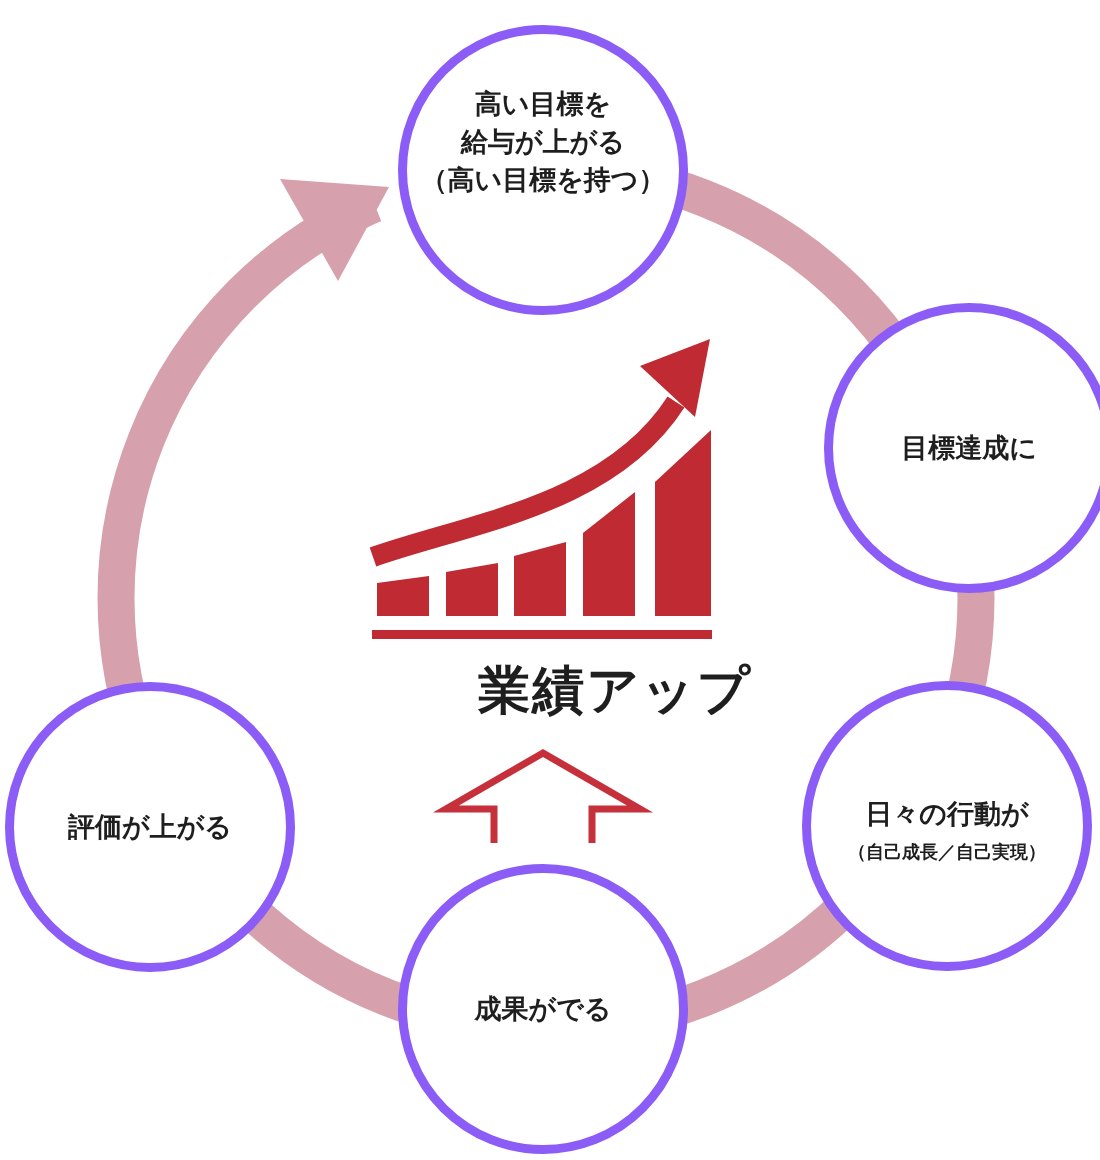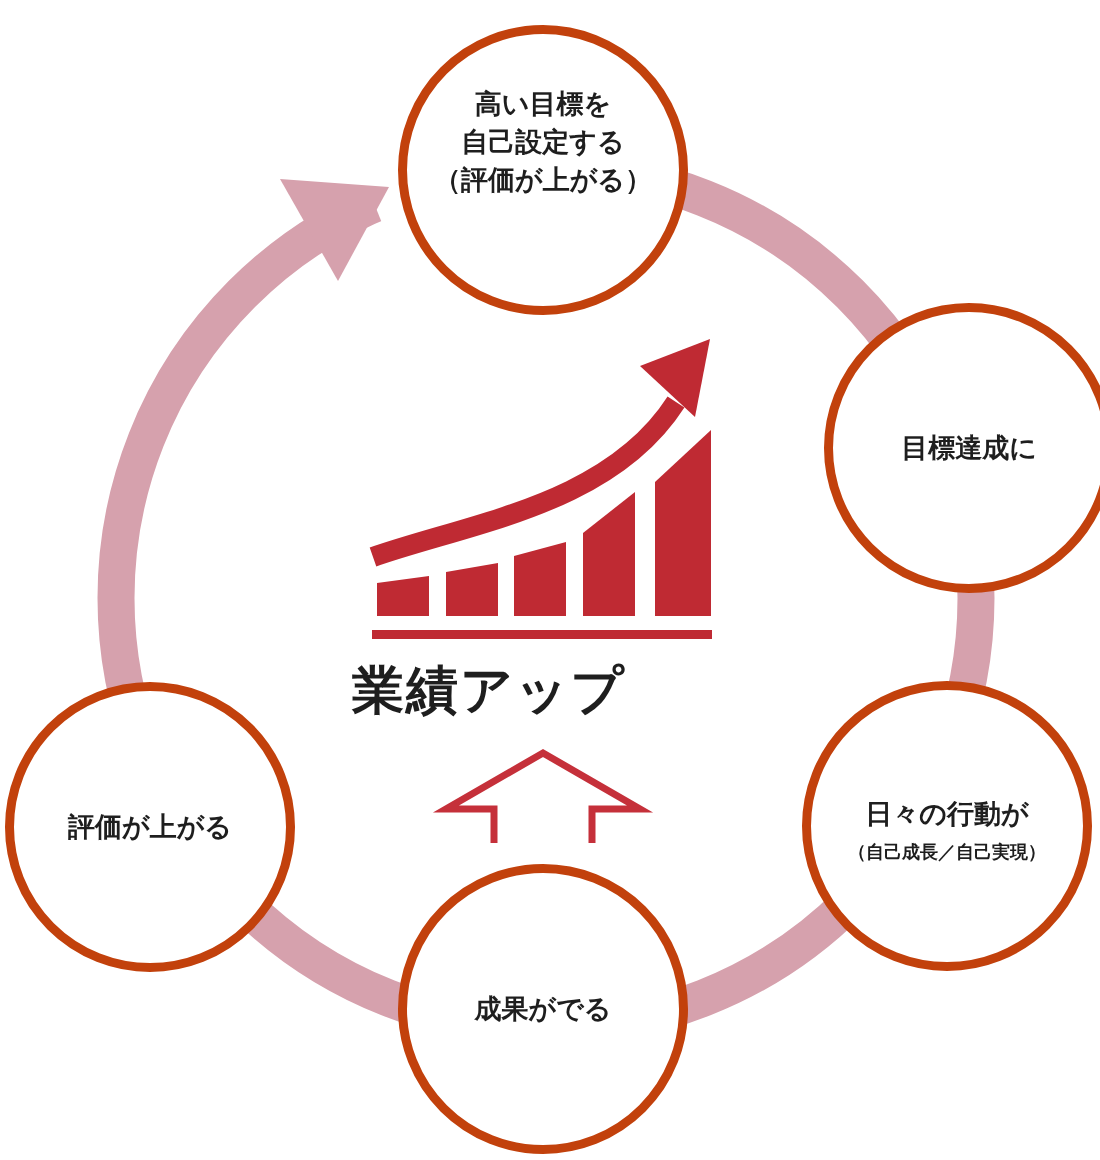--- a/index.html
+++ b/index.html
@@ -17,21 +17,21 @@
   .pink-stroke{stroke:#D6A1AD;fill:none;}
   .icon-red{fill:#BF2A33;}
   .icon-red-stroke{stroke:#BF2A33;fill:none;}
   .uparrow-stroke{stroke:#C5303A;fill:none;}
   .white-fill{fill:#ffffff;}
 
   .node{
     position:absolute;
     width:290px;height:290px;
     box-sizing:border-box;
-    border:9px solid #c2410c;
+    border:9px solid #8b5cf6;
     border-radius:50%;
     background:#ffffff;
     z-index:2;
     display:flex;align-items:center;justify-content:center;
   }
   .node-text{
     text-align:center;
     font-weight:700;
     font-size:27px;
     line-height:38px;
@@ -40,21 +40,21 @@
   }
   .node-top .node-text{transform:translateY(-28px);}
   .node-rl  .node-text{transform:translateY(-15px);margin-top:44px;}
   .line{white-space:nowrap;}
   .line.small{font-size:18px;}
 
   .center-label{
     position:absolute;
     left:352px;top:656px;width:400px;
     z-index:2;
-    text-align:left;
+    text-align:right;
     font-size:52px;
     font-weight:700;
     letter-spacing:2px;
     color:#1E1E1E;
     font-family:Liberation Serif, serif;
   }
 </style>
 </head>
 <body>
 
@@ -78,22 +78,22 @@
       <polygon points="710,339 640,366 695,417" class="icon-red"></polygon>
       <rect x="372" y="630" width="340" height="9" class="icon-red"></rect>
     </g>
 
     <path d="M494,843 L494,809 L446,809 L543,753 L640,809 L592,809 L592,843" stroke-width="7" stroke-linejoin="miter" class="uparrow-stroke"></path>
   </svg>
 
   <div class="node node-top" style="left:398px;top:25px;">
     <div class="node-text">
       <div class="line">高い目標を</div>
-      <div class="line">自己設定する</div>
-      <div class="line">（評価が上がる）</div>
+      <div class="line">給与が上がる</div>
+      <div class="line">（高い目標を持つ）</div>
     </div>
   </div>
 
   <div class="node" style="left:824px;top:303px;">
     <div class="node-text">
       <div class="line">目標達成に</div>
     </div>
   </div>
 
   <div class="node node-rl" style="left:802px;top:681px;">

